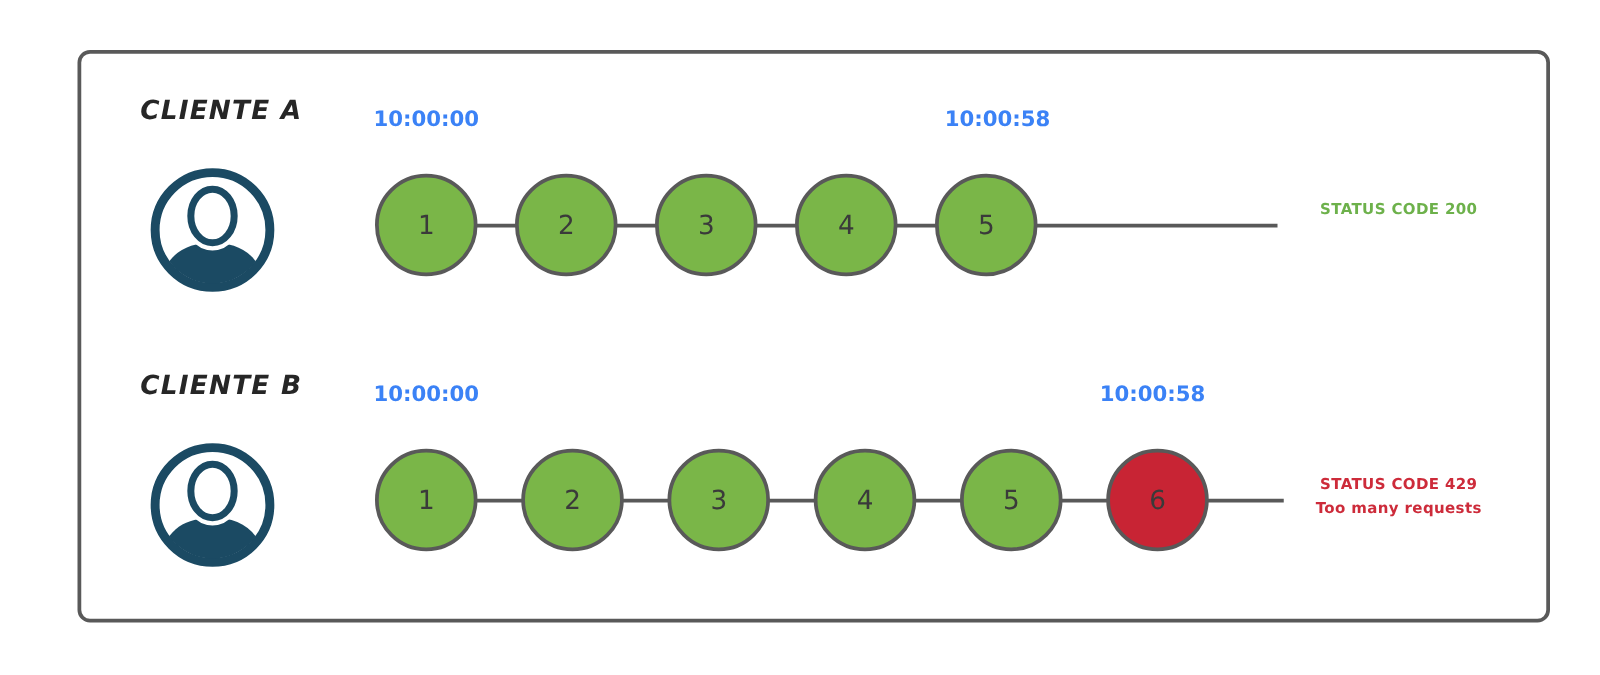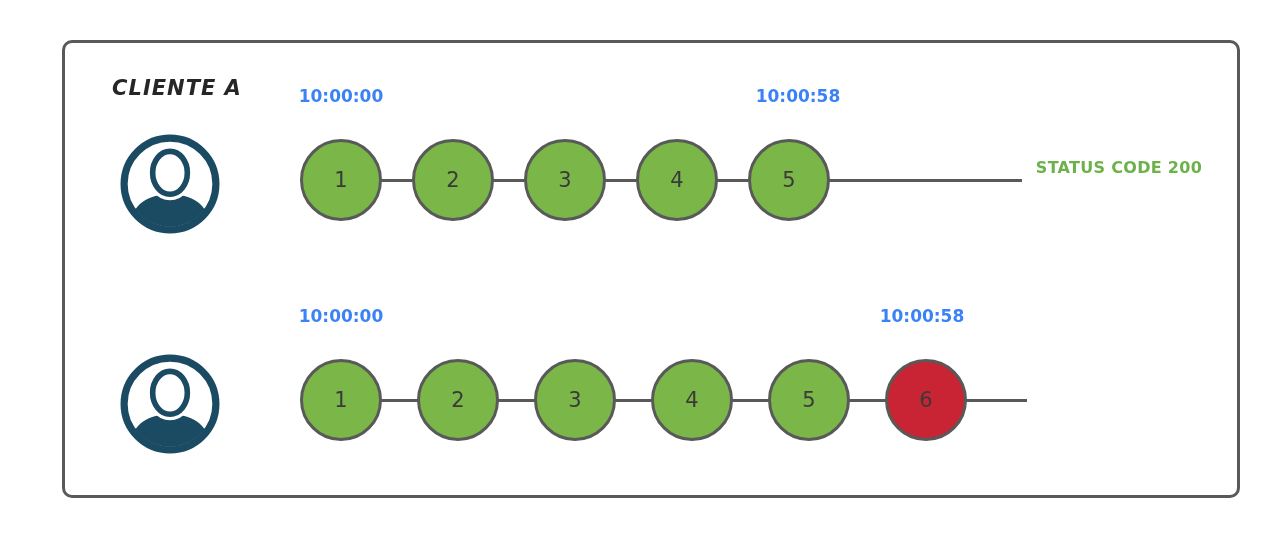--- a/index.html
+++ b/index.html
@@ -39,21 +39,21 @@
     font-size:21px;color:#3a3a3a;background:#7ab648;
   }
   .circle[data-state="ok"]{background:#7ab648;}
   .circle[data-state="blocked"]{background:#c82434;}
   .row-a-circle{top:139px;}
   .row-b-circle{top:359px;}
   .a1{left:300px;}.a2{left:412px;}.a3{left:524px;}.a4{left:636px;}.a5{left:748px;}
   .b1{left:300px;}.b2{left:417px;}.b3{left:534px;}.b4{left:651px;}.b5{left:768px;}.b6{left:885px;}
   .status{
     position:absolute;left:1026px;width:186px;text-align:center;
-    font-size:16px;font-weight:700;line-height:19px;letter-spacing:0.3px;
+    font-size:12px;font-weight:700;line-height:19px;letter-spacing:0.3px;
   }
   .status-a{top:158px;color:#6db14b;}
   .status-b{top:378px;color:#cd2b3a;}
 </style>
 </head>
 <body>
 
 <div class="canvas">
 
   <div class="frame"></div>
@@ -84,20 +84,21 @@
   <div class="circle row-a-circle a1" data-state="ok">1</div>
   <div class="circle row-a-circle a2" data-state="ok">2</div>
   <div class="circle row-a-circle a3" data-state="ok">3</div>
   <div class="circle row-a-circle a4" data-state="ok">4</div>
   <div class="circle row-a-circle a5" data-state="ok">5</div>
 
   <div class="status status-a">
     <div>STATUS CODE 200</div>
   </div>
 
+  <div class="client-label label-b">CLIENTE B</div>
 
   <div class="avatar avatar-b">
     <svg viewBox="0 0 100 100" width="102" height="102">
       <defs>
           <clipPath id="clipB">
             <circle cx="50" cy="50" r="42"></circle>
           </clipPath>
         </defs>
       <circle cx="50" cy="50" r="45" fill="#ffffff" stroke="#1b4a63" stroke-width="7"></circle>
       <g clip-path="url(#clipB)">
@@ -113,14 +114,18 @@
 
   <div class="connector line-b"></div>
 
   <div class="circle row-b-circle b1" data-state="ok">1</div>
   <div class="circle row-b-circle b2" data-state="ok">2</div>
   <div class="circle row-b-circle b3" data-state="ok">3</div>
   <div class="circle row-b-circle b4" data-state="ok">4</div>
   <div class="circle row-b-circle b5" data-state="ok">5</div>
   <div class="circle row-b-circle b6" data-state="blocked">6</div>
 
+  <div class="status status-b">
+    <div>STATUS CODE 429</div>
+    <div>Too many requests</div>
+  </div>
 
 </div>
 
 </body></html>

